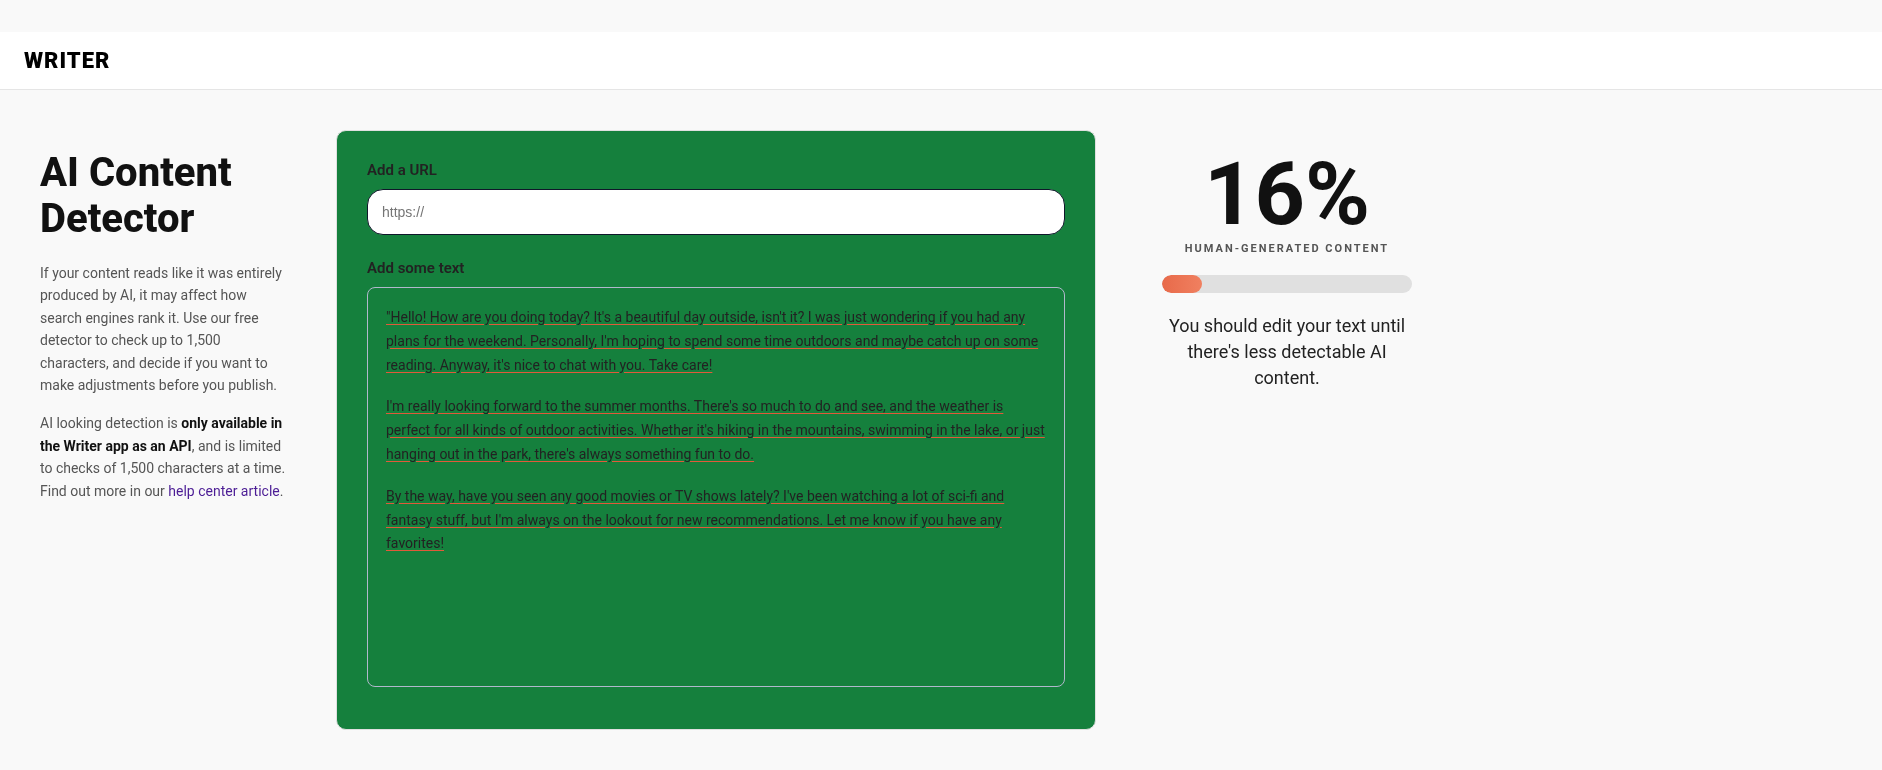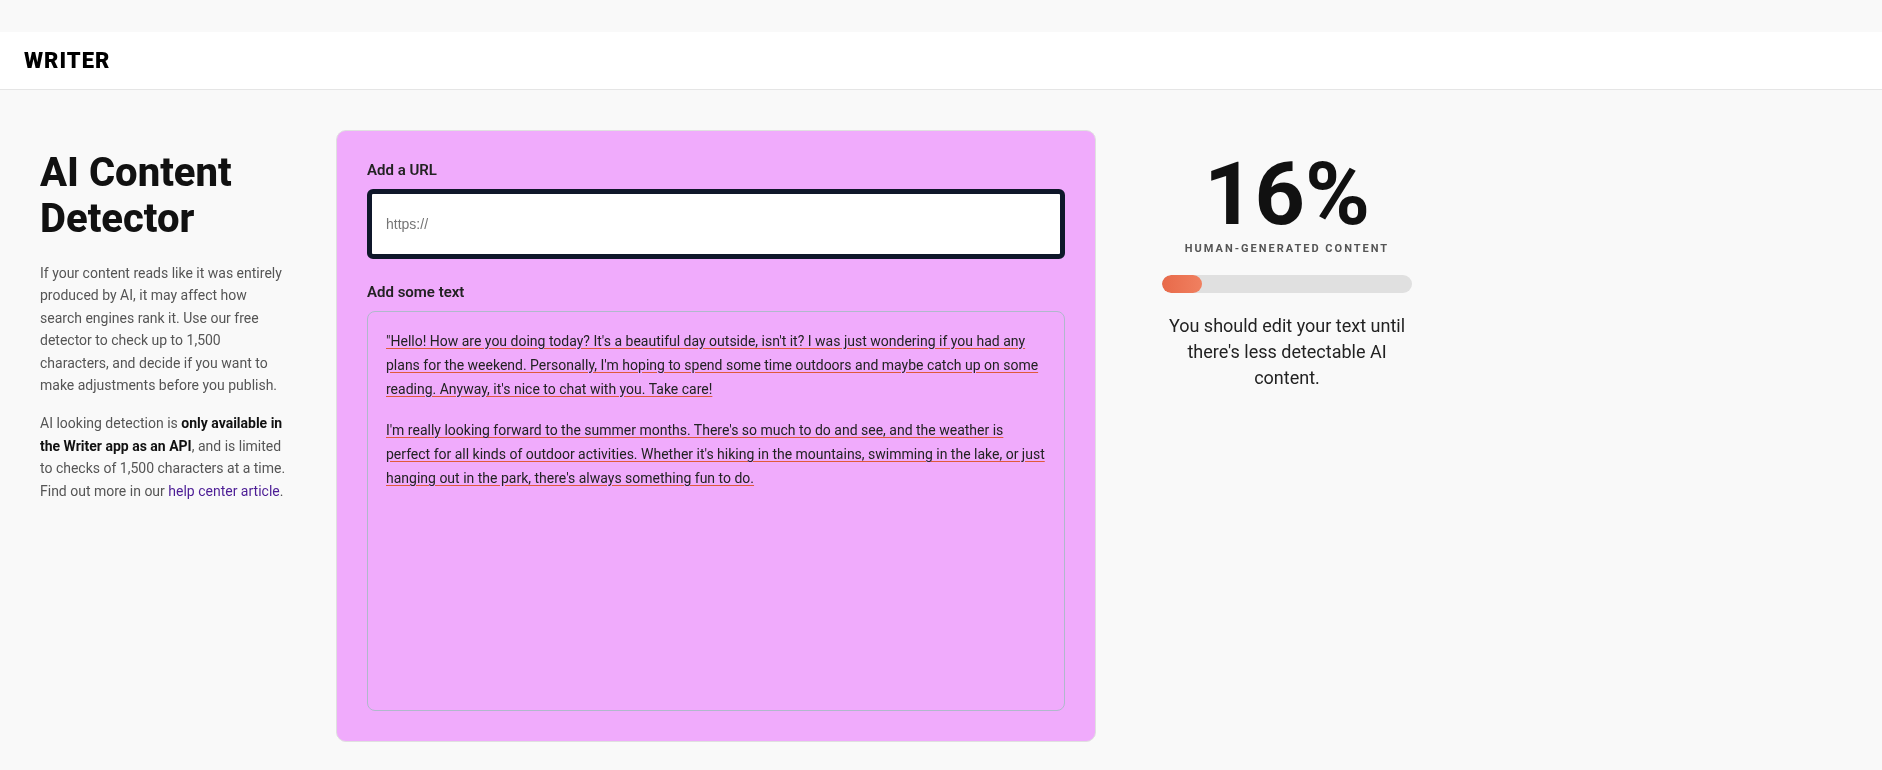--- a/index.html
+++ b/index.html
@@ -67,40 +67,40 @@
       color: #111;
     }
 
     .help-link {
       color: #4c1d95;
       cursor: pointer;
     }
 
     .center-panel {
       flex: 1;
-      background: #f0abfc;
+      background: #15803d;
       border: 1px solid #e0e0e0;
       border-radius: 10px;
       padding: 30px 30px;
       min-height: 600px;
       max-width: 760px;
     }
 
     .url-label {
       font-size: 15px;
       font-weight: 600;
       color: #222;
       margin-bottom: 10px;
     }
 
     .url-input {
       width: 100%;
-      border: 5px solid #0f172a;
-      border-radius: 6px;
-      padding: 22px 14px;
+      border: 1px solid #0f172a;
+      border-radius: 16px;
+      padding: 14px 14px;
       font-size: 14px;
       color: #aaa;
       outline: none;
       margin-bottom: 24px;
       background: #fff;
     }
 
     .text-label {
       font-size: 15px;
       font-weight: 600;
@@ -211,20 +211,23 @@
     <input class="url-input" type="text" placeholder="https://" style="">
 
     <div class="text-label">Add some text</div>
     <div class="text-area-box">
       <p>
         <span class="ai-underline">"Hello! How are you doing today? It's a beautiful day outside, isn't it? I was just wondering if you had any plans for the weekend. Personally, I'm hoping to spend some time outdoors and maybe catch up on some reading. Anyway, it's nice to chat with you. Take care!</span>
       </p>
       <p>
         <span class="ai-underline">I'm really looking forward to the summer months. There's so much to do and see, and the weather is perfect for all kinds of outdoor activities. Whether it's hiking in the mountains, swimming in the lake, or just hanging out in the park, there's always something fun to do.</span>
       </p>
+      <p>
+        <span class="ai-underline">By the way, have you seen any good movies or TV shows lately? I've been watching a lot of sci-fi and fantasy stuff, but I'm always on the lookout for new recommendations. Let me know if you have any favorites!</span>
+      </p>
     </div>
   </div>
 
   <div class="right-panel">
     <div class="percentage-display">16%</div>
     <div class="content-label">HUMAN-GENERATED CONTENT</div>
     <div class="progress-bar-container">
       <div class="progress-bar-fill" style="width: 16%;"></div>
     </div>
     <div class="result-message">You should edit your text until there's less detectable AI content.</div>

